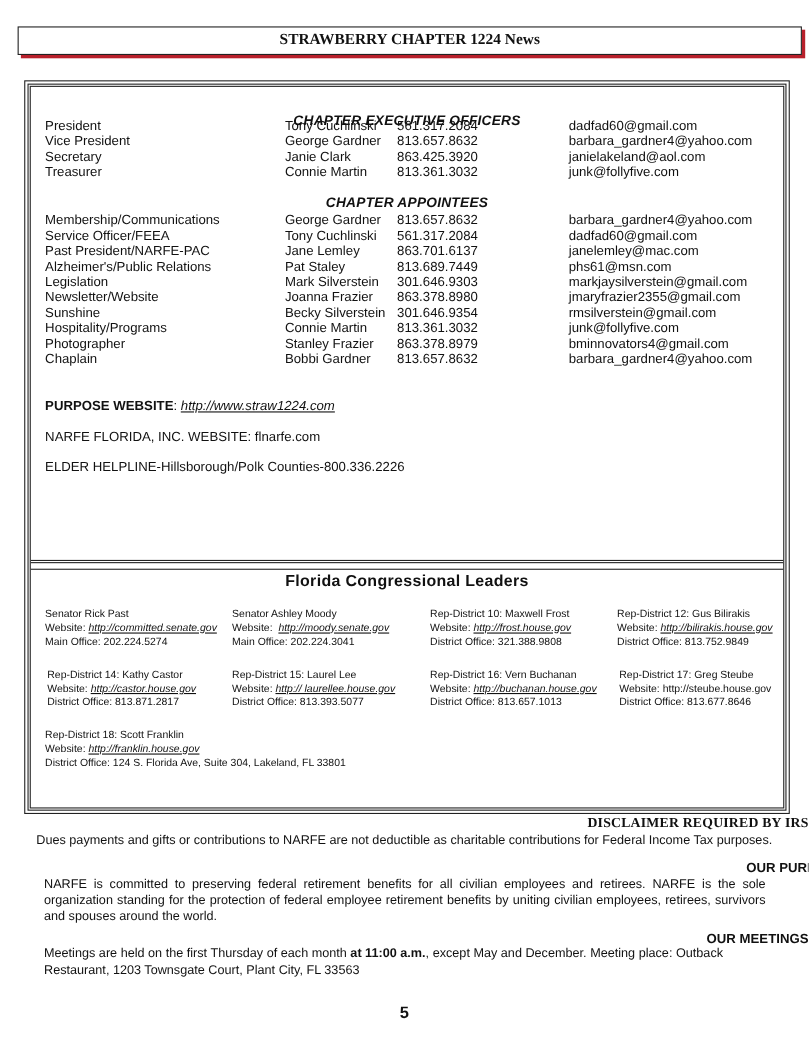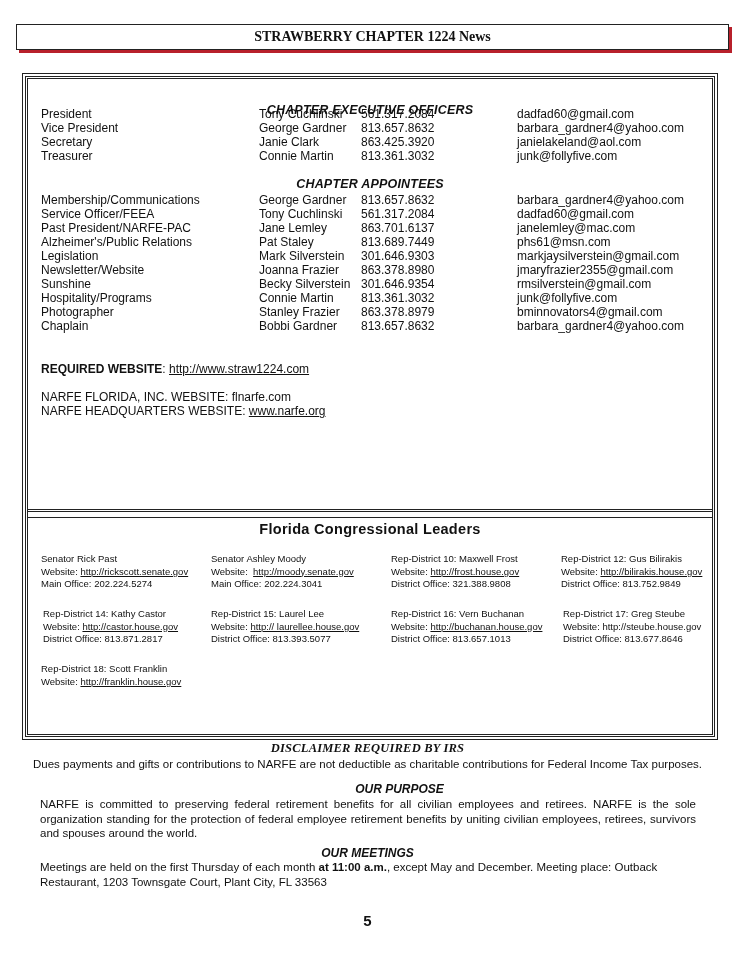--- a/index.html
+++ b/index.html
@@ -28,31 +28,31 @@
   .row { position:absolute; left:0; right:0; height:14px; font-size:12px; line-height:14px; white-space:nowrap; }
   .row span { position:absolute; top:0; }
   .c-role { left:13px; }
   .c-name { left:231px; }
   .c-phone { left:333px; }
   .c-email { left:489px; }
 
   .links { position:absolute; left:13px; font-size:12px; line-height:14.5px; }
   .links p { margin:0; }
   .links .gap { height:13px; }
-  .u { text-decoration:underline; }
+  .u { text-decoration:underline;font-style:italic; }
   b { font-weight:bold; }
 
   .cong-title {
     position:absolute; left:0; right:0; top:442px; text-align:center;
     font-weight:bold; font-size:14.5px; font-family:Liberation Sans, sans-serif; letter-spacing:0.3px;
   }
   .leader { position:absolute; font-size:9.5px; line-height:12.5px; white-space:nowrap; }
   .leader div { margin:0; }
 
-  .footer-h { position:absolute; left:0; width:735px; text-align:center; font-weight:bold; font-style:italic; font-size:12px; }
+  .footer-h { position:absolute; left:0; width:735px; text-align:right; font-weight:bold; font-size:12px; }
   .footer-h.serif { font-family:"Liberation Serif", serif; font-size:12.5px; letter-spacing:0.2px; }
   .footer-p { position:absolute; left:40px; width:656px; font-size:11.5px; line-height:14.5px; text-align:justify; }
   .footer-p.center { text-align:center; left:20px; width:695px; }
   .page-num { position:absolute; left:0; width:735px; top:912px; text-align:center; font-weight:bold; font-size:15px; }
 </style>
 </head>
 <body>
 
 <div class="masthead">
   <span>STRAWBERRY CHAPTER 1224 News</span>
@@ -146,34 +146,34 @@
       </div>
       <div class="row" style="top: 240px;">
         <span class="c-role">Chaplain</span>
         <span class="c-name">Bobbi Gardner</span>
         <span class="c-phone">813.657.8632</span>
         <span class="c-email">barbara_gardner4@yahoo.com</span>
       </div>
     </div>
 
   <div class="links" style="top:283px;">
-    <p><b>REQUIRED WEBSITE</b><span>: </span><span class="u">http://www.straw1224.com</span></p>
+    <p><b>PURPOSE WEBSITE</b><span>: </span><span class="u">http://www.straw1224.com</span></p>
     <div class="gap"></div>
     <p>NARFE FLORIDA, INC. WEBSITE: flnarfe.com</p>
-    <p><span>NARFE HEADQUARTERS WEBSITE: </span><span class="u">www.narfe.org</span></p>
     <div class="gap"></div>
+    <p>ELDER HELPLINE-Hillsborough/Polk Counties-800.336.2226</p>
   </div>
 
   <div class="frame-divider"></div>
 
   <div class="cong-title">Florida Congressional Leaders</div>
   <div id="leaders">
       <div class="leader" style="left: 13px; top: 474px;">
         <div>Senator  Rick Past</div>
-        <div><span style="white-space: pre;">Website: </span><span class="u">http://rickscott.senate.gov</span></div>
+        <div><span style="white-space: pre;">Website: </span><span class="u">http://committed.senate.gov</span></div>
         <div>Main Office: 202.224.5274</div>
       </div>
       <div class="leader" style="left: 183px; top: 474px;">
         <div>Senator  Ashley Moody</div>
         <div><span style="white-space: pre;">Website:  </span><span class="u">http://moody.senate.gov</span></div>
         <div>Main Office: 202.224.3041</div>
       </div>
       <div class="leader" style="left: 363px; top: 474px;">
         <div>Rep-District 10: Maxwell Frost</div>
         <div><span style="white-space: pre;">Website: </span><span class="u">http://frost.house.gov</span></div>
@@ -200,20 +200,21 @@
         <div>District Office: 813.657.1013</div>
       </div>
       <div class="leader" style="left: 535px; top: 529px;">
         <div>Rep-District 17: Greg Steube</div>
         <div><span style="white-space: pre;">Website: </span><span>http://steube.house.gov</span></div>
         <div>District Office: 813.677.8646</div>
       </div>
       <div class="leader" style="left: 13px; top: 584px;">
         <div>Rep-District 18: Scott Franklin</div>
         <div><span style="white-space: pre;">Website: </span><span class="u">http://franklin.house.gov</span></div>
+        <div>District Office: 124 S. Florida Ave, Suite 304, Lakeland, FL 33801</div>
       </div>
     </div>
 </div>
 
 <div class="footer-h serif" style="top:741px;">DISCLAIMER REQUIRED BY IRS</div>
 <div class="footer-p center" style="top:757px;">Dues payments and gifts or contributions to NARFE are not deductible as charitable contributions for Federal Income Tax purposes.</div>
 
 <div class="footer-h" style="top:782px;margin-left:32px;">OUR PURPOSE</div>
 <div class="footer-p" style="top:797px;">NARFE is committed to preserving federal retirement benefits for all civilian employees and retirees.  NARFE is the sole organization standing for the protection of federal employee retirement benefits by uniting civilian employees, retirees, survivors and spouses around the world.</div>
 

